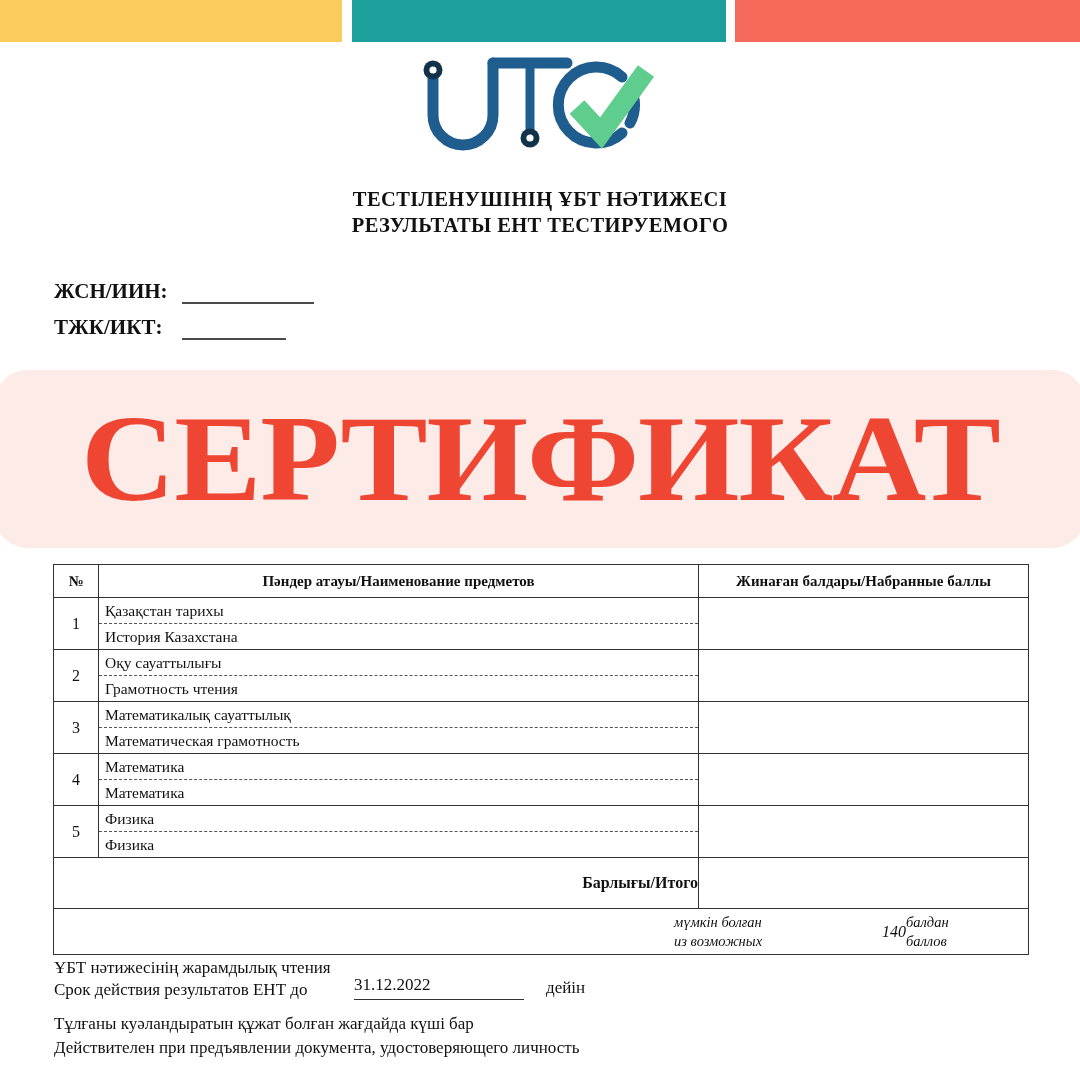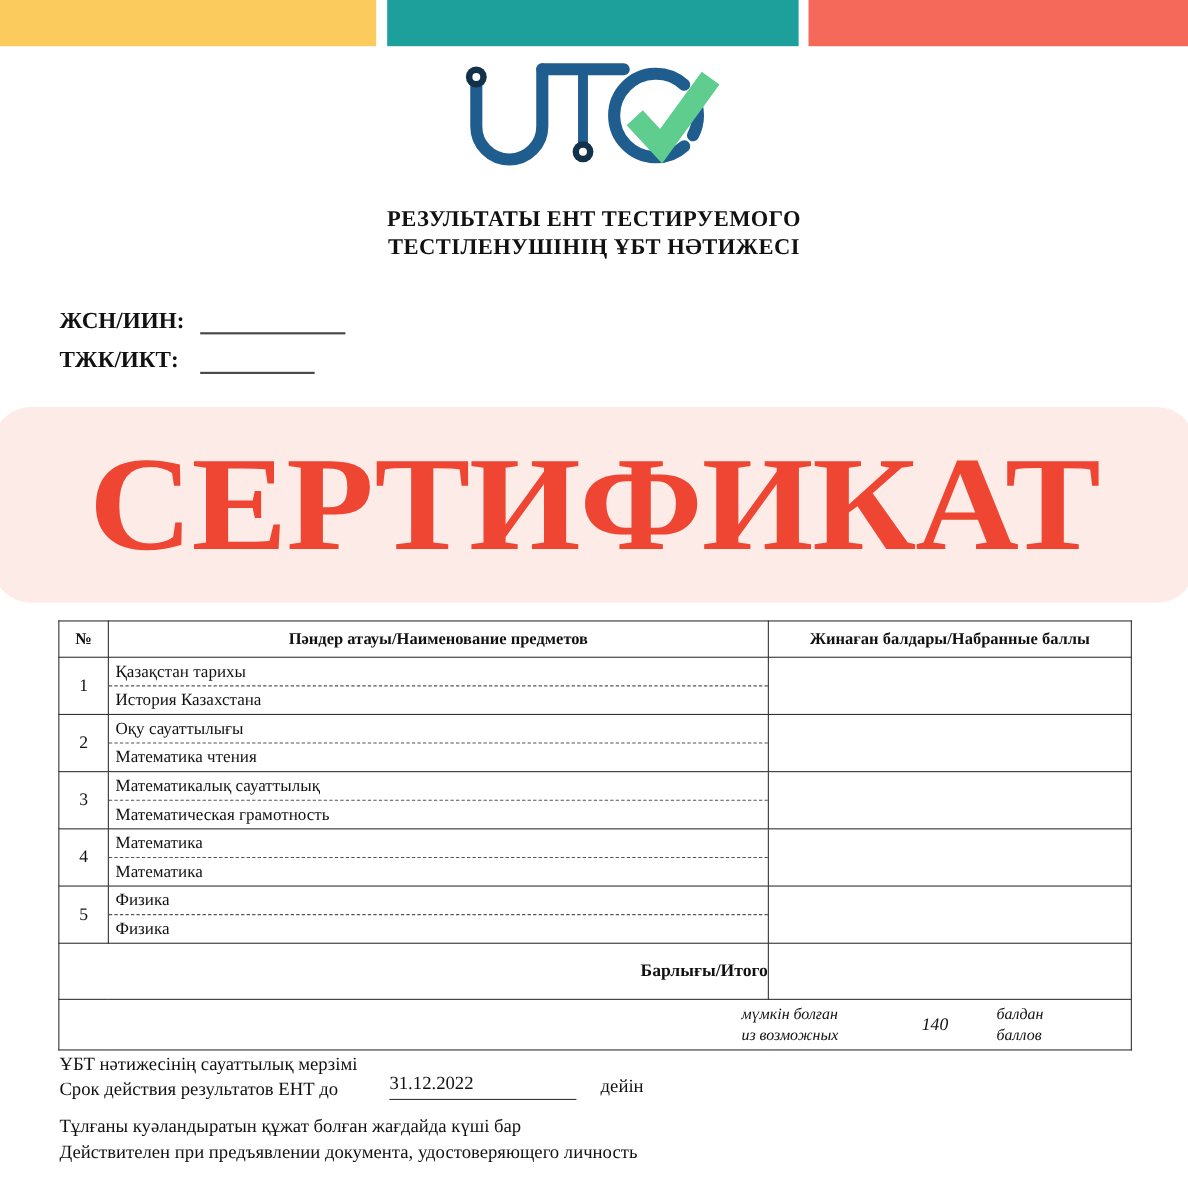--- a/index.html
+++ b/index.html
@@ -151,21 +151,21 @@
   tr.max-row td { height: 45px; border-top: 1.9px solid #333333; font-style: italic; }
   #max-inner {
     display: flex;
     align-items: center;
     height: 45px;
     font-size: 14.5px;
   }
   #max-spacer { flex: none; width: 620px; }
   .max-two-line { line-height: 19px; white-space: nowrap; }
   #max-words { flex: none; width: 120px; text-align: left; }
-  #max-value { flex: none; width: 112px; text-align: center; font-size: 16px; }
+  #max-value { flex: none; width: 112px; text-align: right; font-size: 16px; }
   #max-units { flex: none; width: 110px; text-align: left; }
 
   
   #validity {
     position: absolute;
     top: 957px;
     left: 54px;
     width: 700px;
     font-size: 17px;
     display: flex;
@@ -215,22 +215,22 @@
     <circle cx="18" cy="17" r="9.5" fill="#12324a"></circle>
     <circle cx="18" cy="17" r="3.6" fill="#ffffff"></circle>
     <circle cx="115" cy="85" r="9.5" fill="#12324a"></circle>
     <circle cx="115" cy="85" r="3.6" fill="#ffffff"></circle>
 
     <path d="M162 54 L186 80 L231 18" fill="none" stroke="#5fcd8e" stroke-width="20" stroke-linejoin="miter" stroke-linecap="butt"></path>
   </svg>
 </div>
 
 <div id="title-block">
+  <div>ТЕСТІЛЕНУШІНІҢ ҰБТ НӘТИЖЕСІ</div>
   <div>РЕЗУЛЬТАТЫ ЕНТ ТЕСТИРУЕМОГО</div>
-  <div>ТЕСТІЛЕНУШІНІҢ ҰБТ НӘТИЖЕСІ</div>
 </div>
 
 <div id="id-fields">
   <div class="id-row">
     <span class="id-label">ЖСН/ИИН:</span>
     <span class="id-blank" id="iin-blank"></span>
   </div>
   <div class="id-row">
     <span class="id-label">ТЖК/ИКТ:</span>
     <span class="id-blank" id="ikt-blank"></span>
@@ -260,21 +260,21 @@
         <td class="subj-cell">
           <div class="subj-kz">Қазақстан тарихы</div>
           <div class="subj-ru">История Казахстана</div>
         </td>
         <td class="pts-cell"></td>
       </tr>
       <tr>
         <td class="num-cell">2</td>
         <td class="subj-cell">
           <div class="subj-kz">Оқу сауаттылығы</div>
-          <div class="subj-ru">Математика чтения</div>
+          <div class="subj-ru">Грамотность чтения</div>
         </td>
         <td class="pts-cell"></td>
       </tr>
       <tr>
         <td class="num-cell">3</td>
         <td class="subj-cell">
           <div class="subj-kz">Математикалық сауаттылық</div>
           <div class="subj-ru">Математическая грамотность</div>
         </td>
         <td class="pts-cell"></td>
@@ -313,21 +313,21 @@
               <div>баллов</div>
             </div>
           </div>
         </td>
       </tr>
     </tbody>
 </table>
 
 <div id="validity">
   <div id="validity-labels">
-    <div>ҰБТ нәтижесінің сауаттылық мерзімі</div>
+    <div>ҰБТ нәтижесінің жарамдылық чтения</div>
     <div>Срок действия результатов ЕНТ до</div>
   </div>
   <div id="validity-date-wrap">31.12.2022</div>
   <div id="validity-suffix">дейін</div>
 </div>
 
 <div id="disclaimer">
   <div>Тұлғаны куәландыратын құжат болған жағдайда күші бар</div>
   <div>Действителен при предъявлении документа, удостоверяющего личность</div>
 </div>

